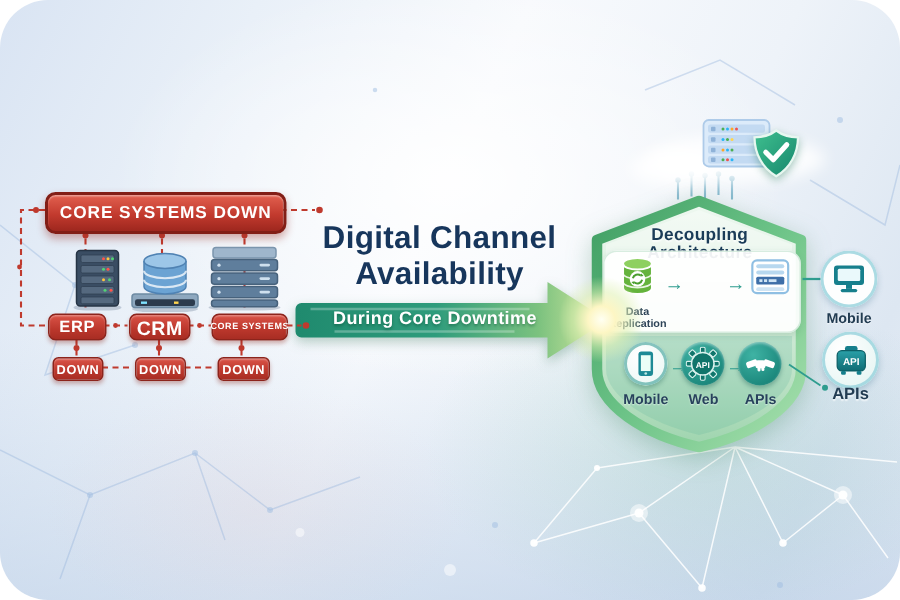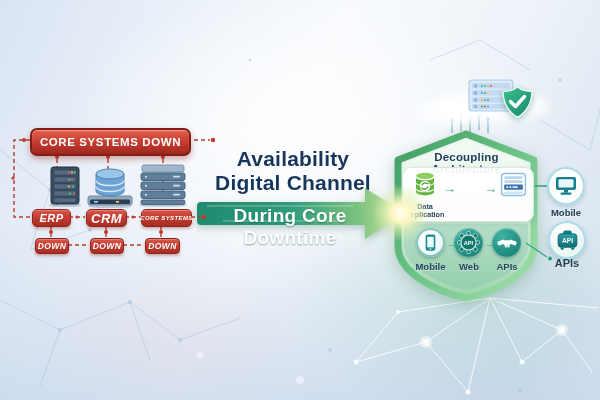--- a/index.html
+++ b/index.html
@@ -5,45 +5,46 @@
   html,body{margin:0;padding:0;}
   #stage{
     position:relative;width:600px;height:400px;overflow:hidden;
     font-family:"Liberation Sans",sans-serif;
     background:
       radial-gradient(ellipse 260px 160px at 465px 300px, rgba(130,200,165,0.22), rgba(130,200,165,0) 70%),
       radial-gradient(ellipse 200px 120px at 170px 340px, rgba(235,195,195,0.15), rgba(235,195,195,0) 70%),
       radial-gradient(ellipse 300px 180px at 300px 120px, rgba(255,255,255,0.9), rgba(255,255,255,0) 75%),
       linear-gradient(to bottom, rgba(255,255,255,0) 55%, rgba(182,203,229,0.55) 100%),
       linear-gradient(115deg,#d9e4f3 0%,#e9f0f8 22%,#f8fafd 45%,#eef3f9 68%,#dde7f2 88%,#e6edf5 100%);
+    border-radius: 32px;
   }
   .abs{position:absolute;}
   .pill{
     position:absolute;display:flex;align-items:center;justify-content:center;
     background:linear-gradient(180deg,#da5347,#bb372c 60%,#a82d23);
     border:1.5px solid #8c241c;border-radius:5px;color:#fff;font-weight:bold;
     box-shadow:0 2px 3px rgba(140,40,30,.35), inset 0 1px 1px rgba(255,255,255,.3);
-    letter-spacing:.4px;white-space:nowrap;font-style:italic;
+    letter-spacing:.4px;white-space:nowrap;
   }
   .banner{
     position:absolute;left:30px;top:128px;width:157px;height:24px;
     display:flex;align-items:center;justify-content:center;
     background:linear-gradient(180deg,#e2604f,#c23a2e 55%,#9e271e);
     border:2px solid #821e16;border-radius:7px;color:#fff;font-weight:bold;
     font-size:11.5px;letter-spacing:.6px;
     box-shadow:0 3px 6px rgba(150,40,30,.4), inset 0 1px 1px rgba(255,255,255,.4);
   }
   .center-title{
     position:absolute;left:205px;top:147px;width:176px;text-align:center;
     color:#17365c;font-weight:800;font-size:21px;line-height:1.12;letter-spacing:.2px;
     text-shadow:0 1px 2px rgba(255,255,255,.85);
   }
   .arrow-label{
     position:absolute;left:214px;top:205px;width:152px;text-align:center;
-    color:#fff;font-weight:bold;font-size:19px;letter-spacing:.3px;
+    color:#fff;font-weight:bold;font-size:12px;letter-spacing:.3px;
     text-shadow:0 1px 2px rgba(0,70,45,.45);
   }
   .shield-title{
     position:absolute;left:398px;top:151px;width:137px;text-align:center;
     color:#1b3c58;font-weight:800;font-size:11.5px;letter-spacing:.2px;
     text-shadow:0 1px 1px rgba(255,255,255,.7);
   }
   .data-panel{
     position:absolute;left:402px;top:167px;width:132px;height:55px;border-radius:9px;
     background:rgba(255,255,255,.93);
@@ -219,22 +220,22 @@
       <span>DOWN</span>
     </div>
   <div class="pill" style="left:90px;top:238px;width:32px;height:14px;font-size:8.5px;border-radius:4px">
       <span>DOWN</span>
     </div>
   <div class="pill" style="left:145px;top:238px;width:33px;height:14px;font-size:8.5px;border-radius:4px">
       <span>DOWN</span>
     </div>
 
   <div class="center-title">
+    <div>Digital Channel</div>
     <div>Availability</div>
-    <div>Digital Channel</div>
   </div>
 
   <svg class="abs" style="left:193px;top:185px;filter:drop-shadow(0 3px 4px rgba(30,100,70,.3))" width="222" height="57" viewBox="0 0 222 57">
     <defs>
       <linearGradient id="arrowG" x1="0" y1="0" x2="1" y2="0">
         <stop offset="0" stop-color="#1f8a6e"></stop>
           <stop offset="0.45" stop-color="#2f9c7c"></stop>
           <stop offset="0.78" stop-color="#7cc27f"></stop>
           <stop offset="1" stop-color="#d9eba2"></stop>
       </linearGradient>

